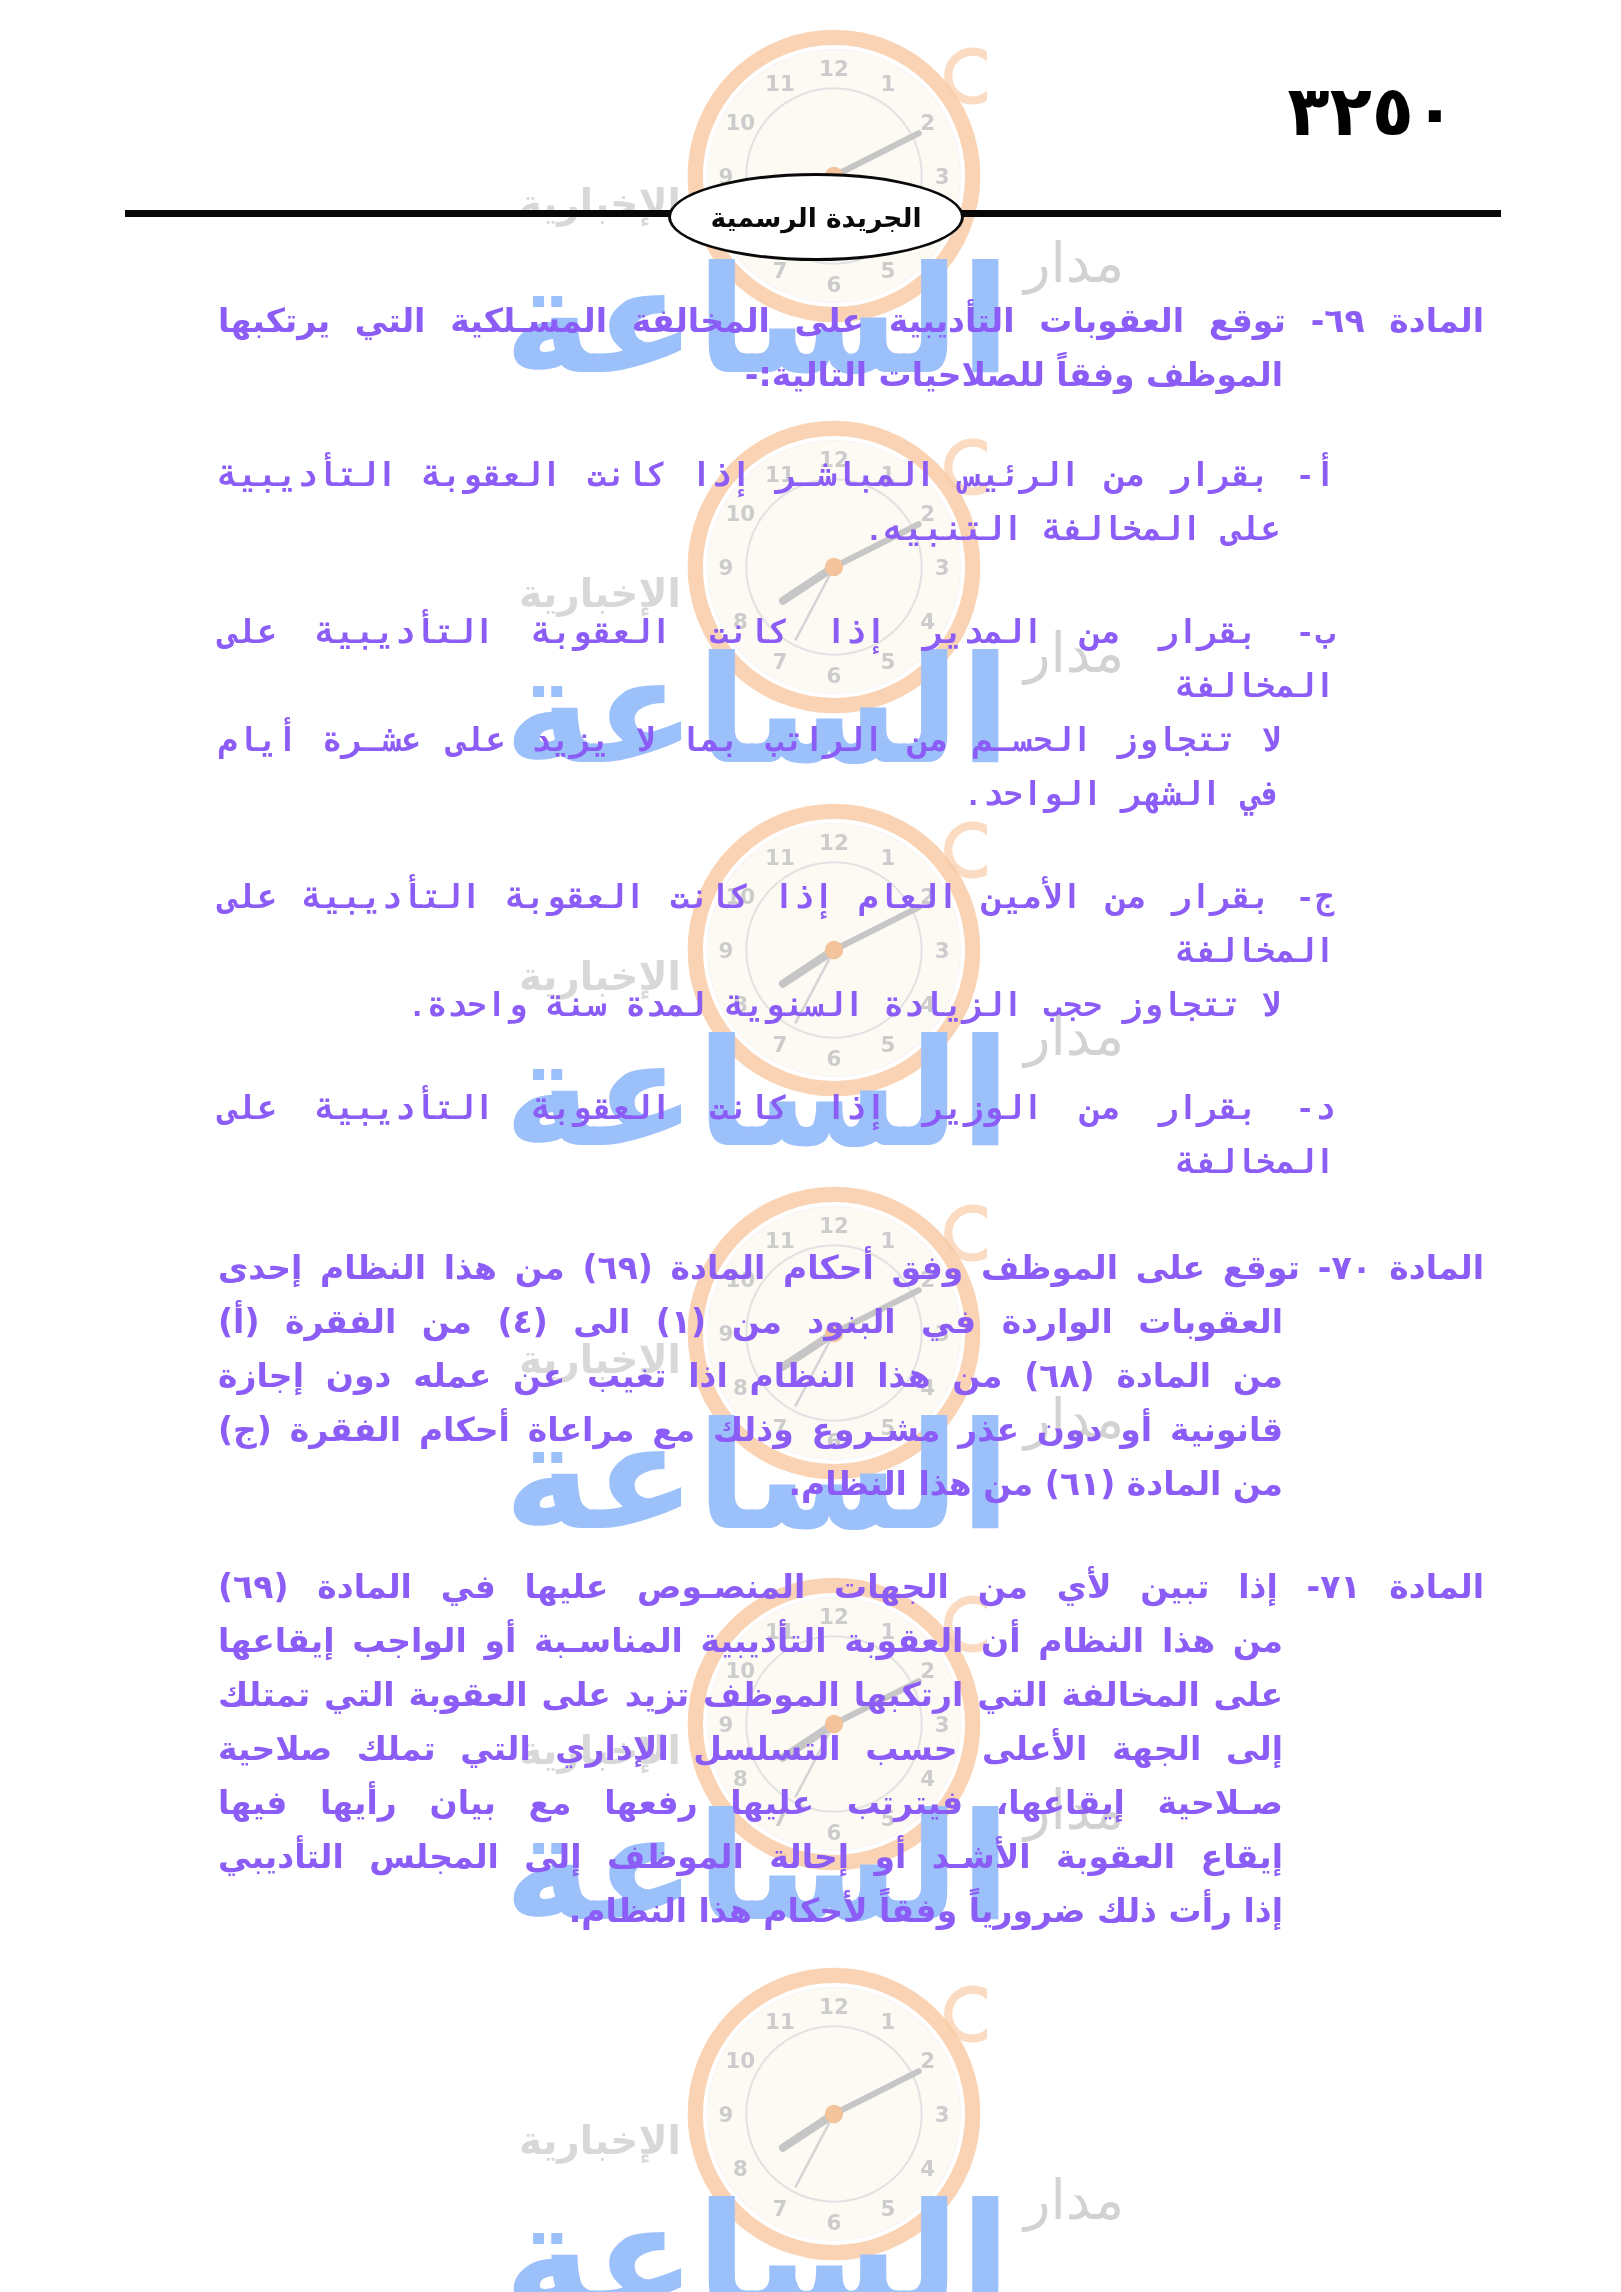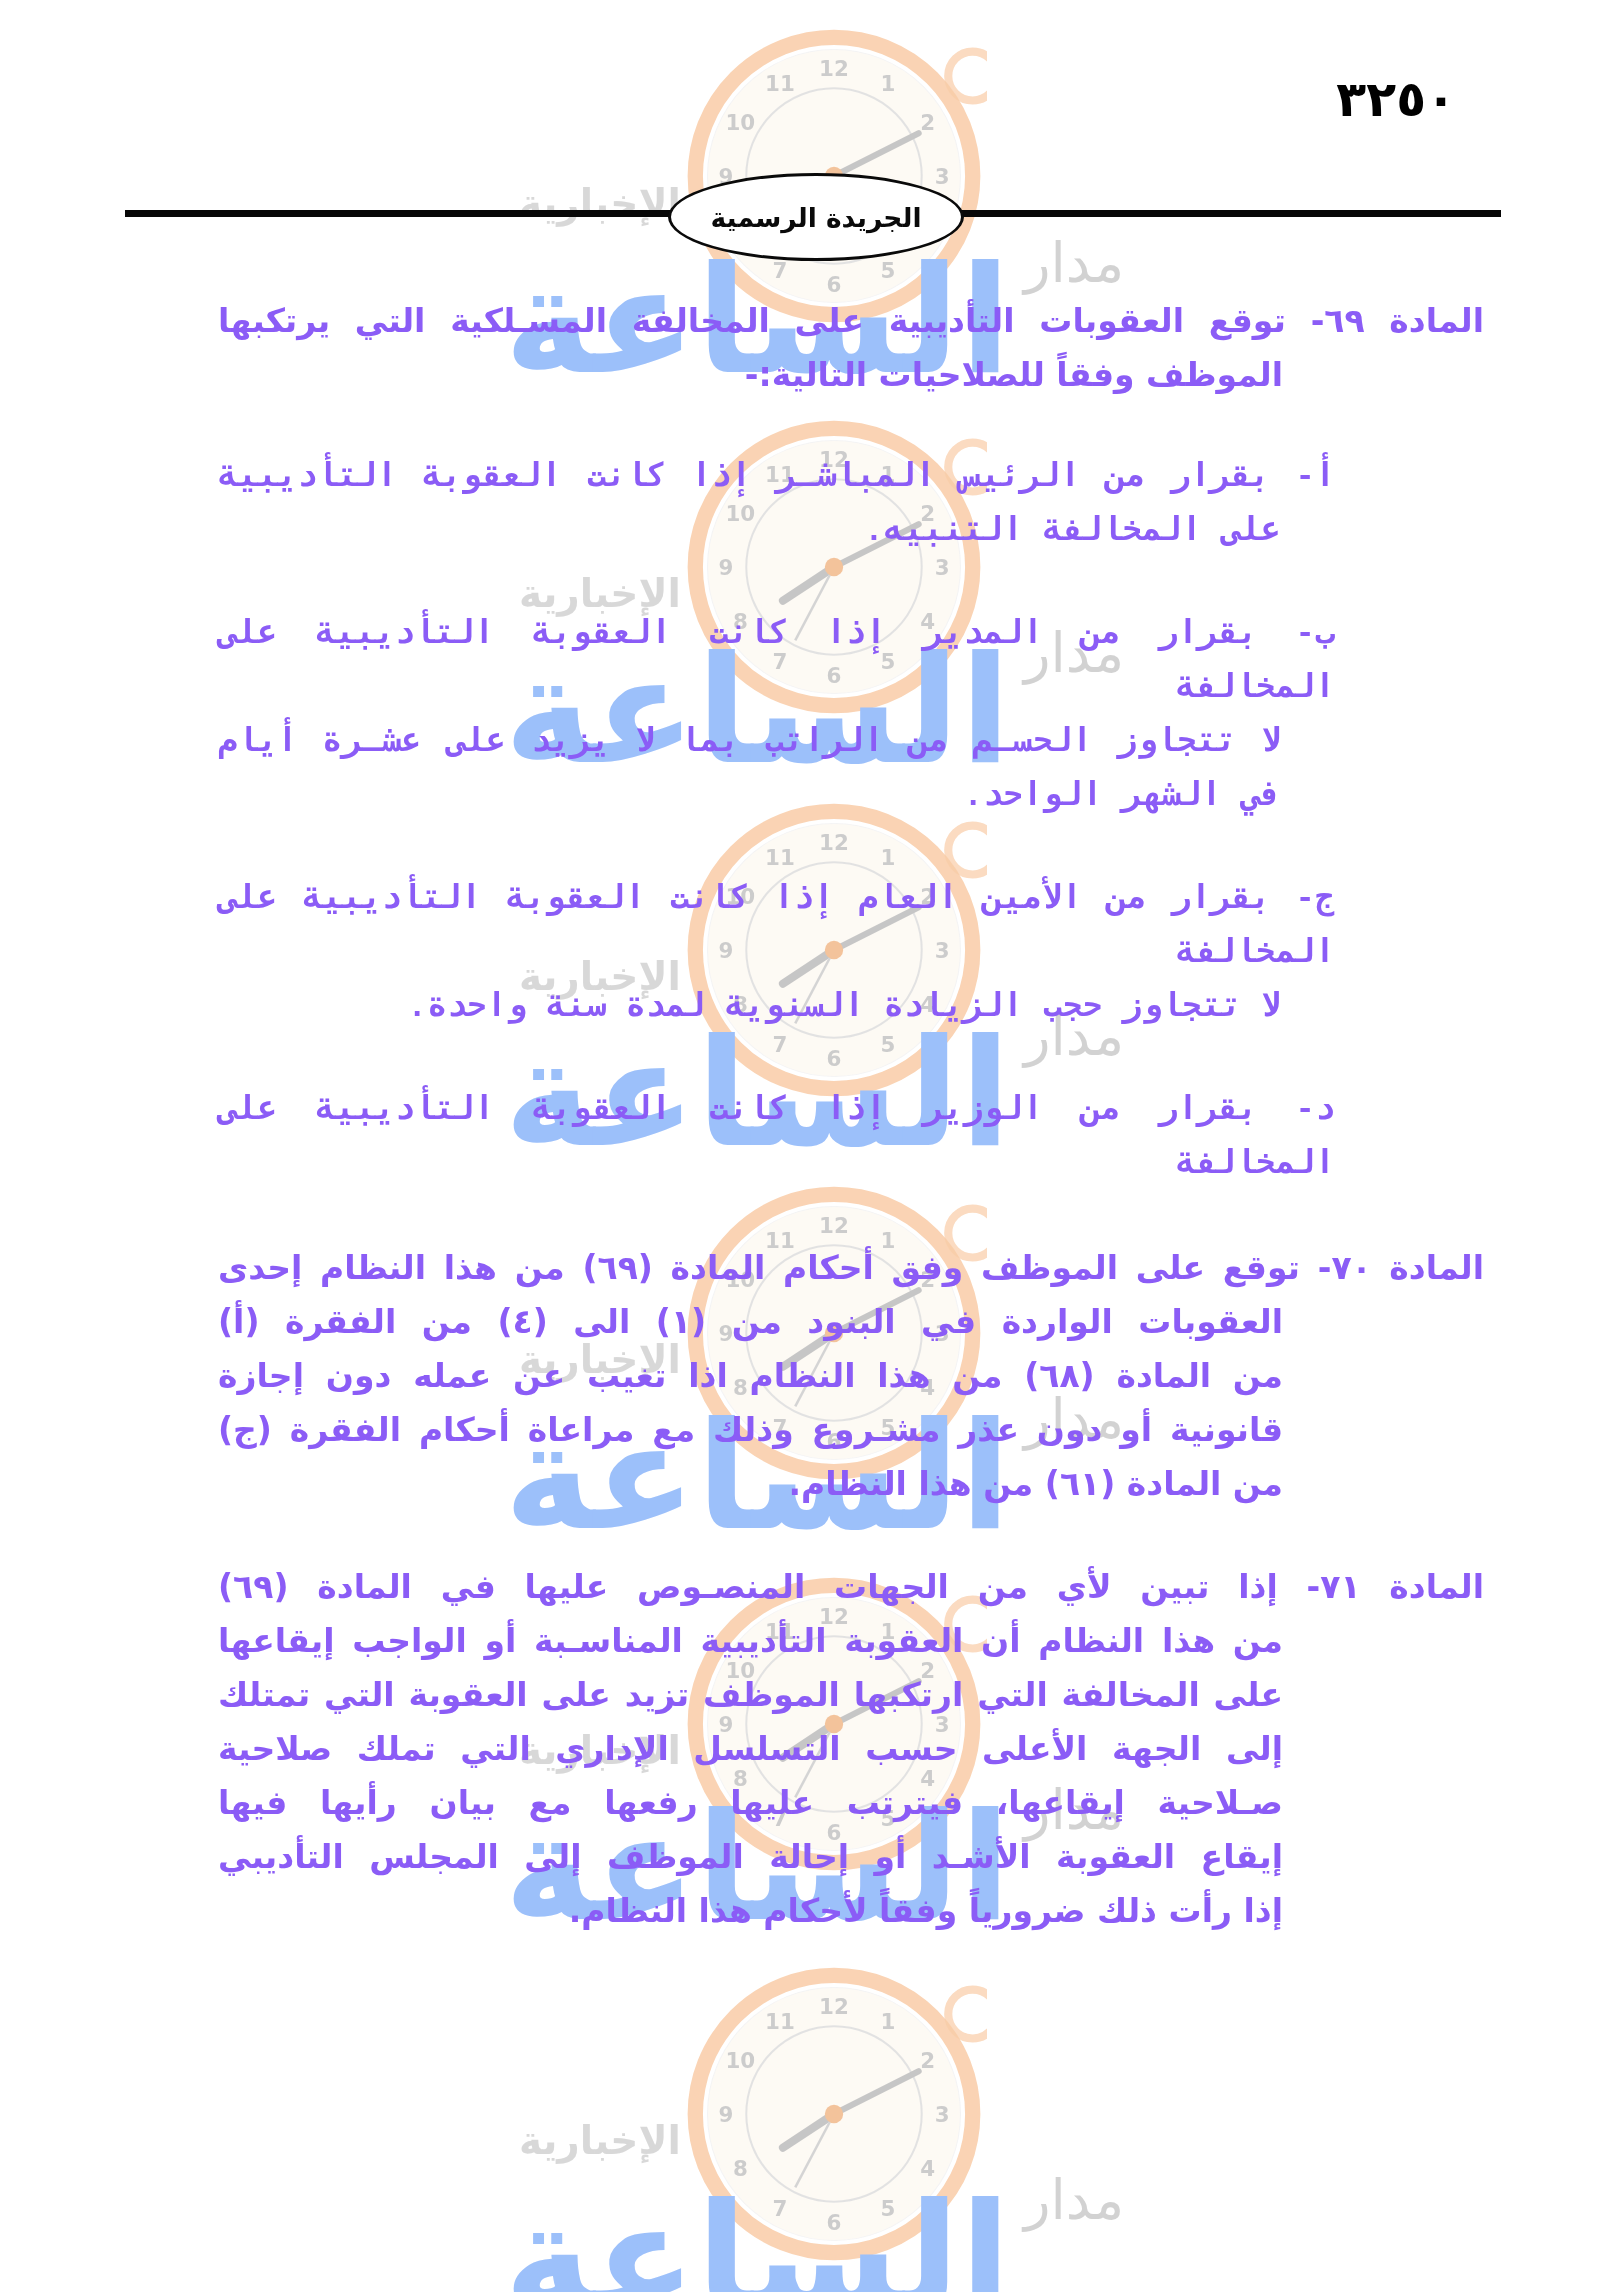--- a/index.html
+++ b/index.html
@@ -21,21 +21,21 @@
   .wm-clock .sec{stroke:#ababab;stroke-width:2.5;}
   .wm-clock .pin{fill:#e8883a;}
   .wm-clock text{fill:#9a9a9a;font-size:21px;font-weight:bold;text-anchor:middle;}
   .wm-madar{position:absolute;left:603px;top:215px;font-size:55px;font-weight:normal;color:#a6a6a6;}
   .wm-akhbariya{position:absolute;left:98px;top:165px;font-size:39px;font-weight:bold;color:#b3b3b3;}
   .wm-big{position:absolute;left:83px;top:230px;font-size:149px;font-weight:bold;color:#3b82f6;letter-spacing:2px;line-height:1;}
 
   
   .pagenum{
     position:absolute;top:71px;right:165px;z-index:2;
-    font-size:49px;font-weight:bold;color:#000;letter-spacing:4.9px;
+    font-size:69px;font-weight:bold;color:#000;letter-spacing:4.9px;
   }
   .rule{position:absolute;top:210px;left:125px;width:1376px;height:6.9px;background:#070707;z-index:2;}
   .oval{
     position:absolute;top:173px;left:668px;width:290px;height:82px;z-index:3;
     background:#fff;border:3.9px solid #0a0a0a;border-radius:50%;
     display:flex;align-items:center;justify-content:center;
     font-size:26.5px;font-weight:bold;color:#0a0a0a;
   }
 
   

